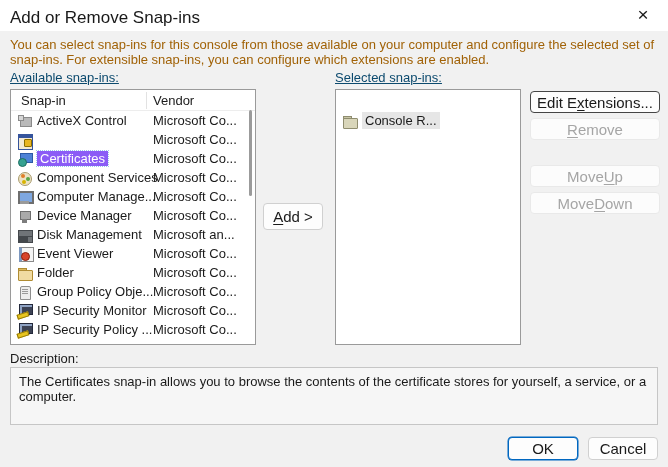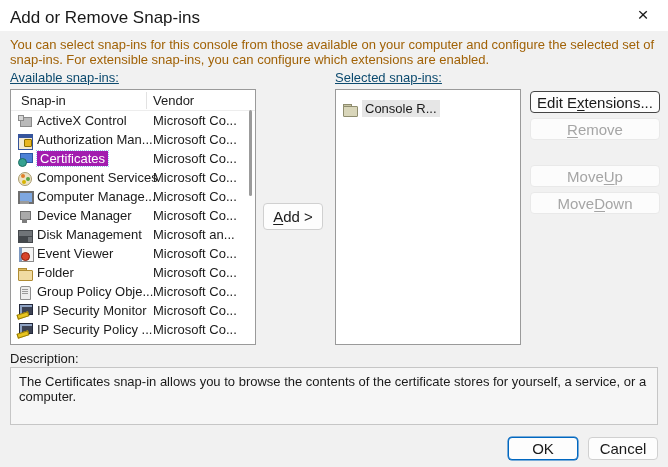--- a/index.html
+++ b/index.html
@@ -25,21 +25,21 @@
   .listbox { position:absolute; top:89px; height:256px; background:#ffffff; border:1px solid #9a9a9a; }
   .list-avail { left:10px; width:246px; }
   .list-sel  { left:335px; width:186px; }
   .lv-header { position:relative; height:21px; border-bottom:1px solid #ededed; }
   .lv-header .h1 { position:absolute; left:10px; top:3px; }
   .lv-header .h2 { position:absolute; left:142px; top:3px; }
   .lv-header .hsep { position:absolute; left:135px; top:2px; width:1px; height:17px; background:#e2e2e2; }
   .lrow { position:relative; height:19px; display:flex; align-items:center; padding-left:6px; }
   .lrow .name { margin-left:4px; white-space:nowrap; }
   .lrow .vendor { position:absolute; left:142px; white-space:nowrap; }
-  .name.sel { background:#a21caf; color:#ffffff; padding:0 3px; outline:1px dotted #9cc7ee; }
+  .name.sel { background:#8b5cf6; color:#ffffff; padding:0 3px; outline:1px dotted #9cc7ee; }
   .name.graysel { background:#e6e6e6; padding:1px 3px; }
   .vscroll { position:absolute; right:3px; top:20px; width:3px; height:86px; background:#9b9b9b; border-radius:2px; }
   
   .btn { position:absolute; display:flex; align-items:center; justify-content:center;
     background:#fdfdfd; border:1px solid #d0d0d0; border-radius:4px; font-size:15px;
     color:#1a1a1a; cursor:default; }
   .btn u { text-decoration:underline; text-underline-offset:2px; }
   .btn-add { left:263px; top:203px; width:60px; height:27px; }
   .btn-right { left:530px; width:130px; height:22px; }
   .btn-editext { top:91px; border-color:#454545; }
@@ -101,21 +101,20 @@
       <span class="hsep"></span>
       <span class="h2">Vendor</span>
     </div>
     <div class="lrow">
       <span class="ic ic-activex"></span>
       <span class="name">ActiveX Control</span>
       <span class="vendor">Microsoft Co...</span>
     </div>
     <div class="lrow">
       <span class="ic ic-authman"></span>
-      <span class="name">Authorization Man...</span>
       <span class="vendor">Microsoft Co...</span>
     </div>
     <div class="lrow">
       <span class="ic ic-cert"></span>
       <span class="name sel">Certificates</span>
       <span class="vendor">Microsoft Co...</span>
     </div>
     <div class="lrow">
       <span class="ic ic-compsvc"></span>
       <span class="name">Component Services</span>
@@ -160,21 +159,21 @@
       <span class="ic ic-ipsec"></span>
       <span class="name">IP Security Policy ...</span>
       <span class="vendor">Microsoft Co...</span>
     </div>
     <div class="vscroll"></div>
   </div>
 
   <div class="btn btn-add"><u>A</u>dd &gt;</div>
 
   <div class="listbox list-sel">
-    <div class="lrow" style="margin-top:9px;">
+    <div class="lrow" style="margin-top:21px;">
       <span class="ic ic-folder2"></span>
       <span class="name graysel">Console R...</span>
     </div>
   </div>
 
   <div class="btn btn-right btn-editext">Edit E<u>x</u>tensions...</div>
   <div class="btn btn-right btn-remove disabled"><u>R</u>emove</div>
   <div class="btn btn-right btn-moveup disabled">Move <u>U</u>p</div>
   <div class="btn btn-right btn-movedown disabled">Move <u>D</u>own</div>
 

